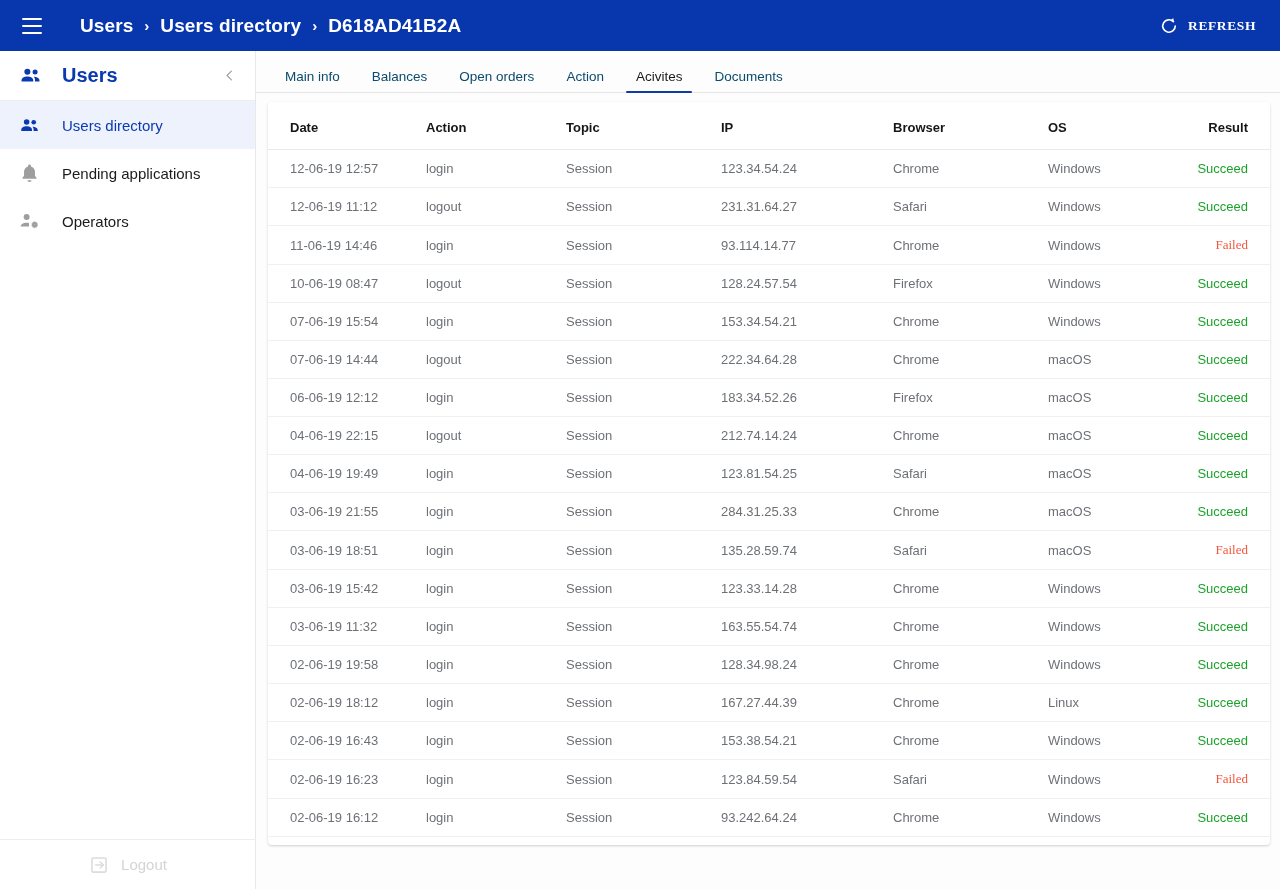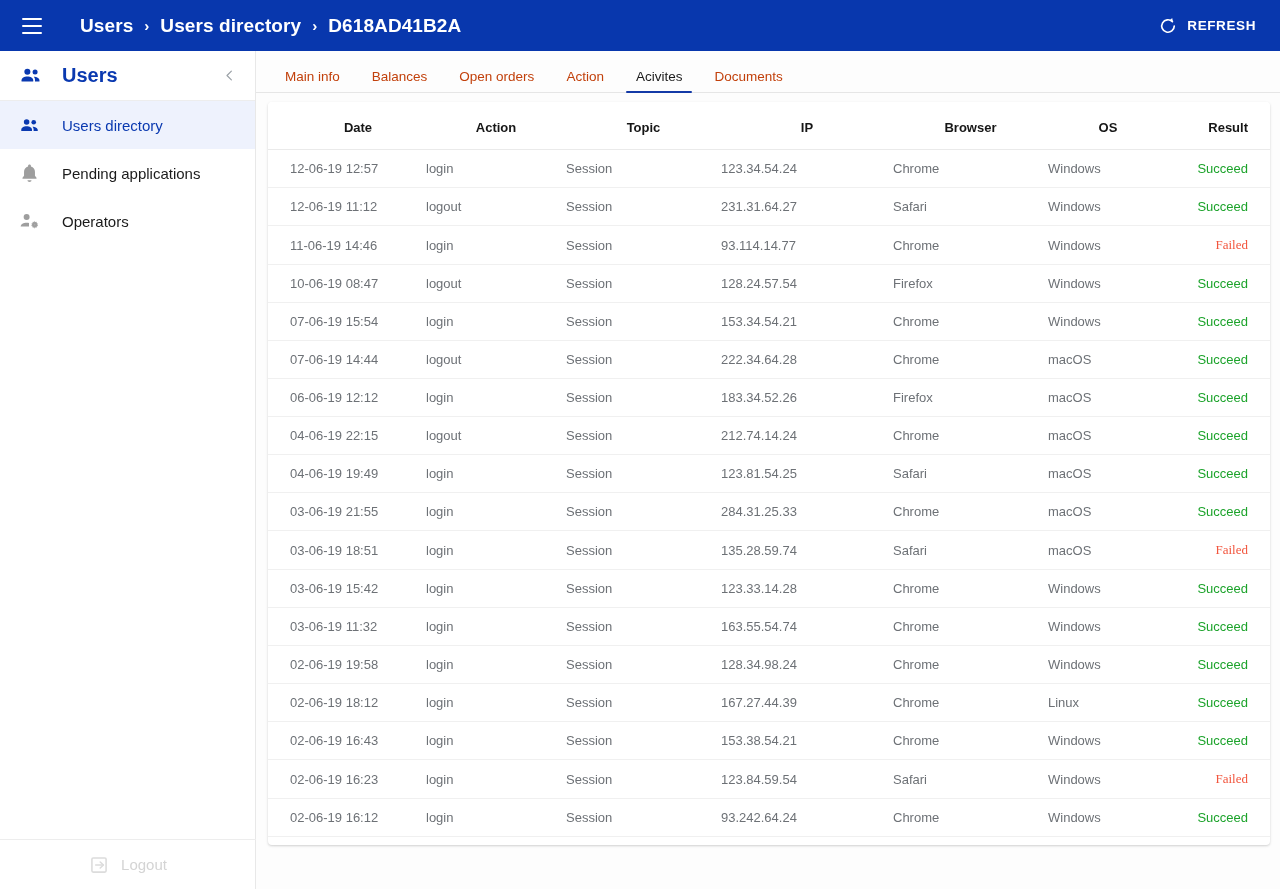--- a/index.html
+++ b/index.html
@@ -18,21 +18,21 @@
     position: absolute; top: 0; left: 0; width: 1280px; height: 51px;
     background: #0837ad; display: flex; align-items: center; padding: 0 20px 0 18px;
   }
   .hamburger { width: 28px; height: 28px; display: flex; flex-direction: column;
     justify-content: center; align-items: center; gap: 5px; cursor: pointer; flex: none; }
   .hamburger i { display: block; width: 20px; height: 2px; background: #fff; border-radius: 1px; }
   .crumbs { display: flex; align-items: center; margin-left: 34px; gap: 11px; }
   .crumb { color: #ffffff; font-size: 19px; font-weight: 700; letter-spacing: .1px; cursor: pointer; white-space: nowrap; }
   .crumb.current { cursor: default; }
   .crumb-sep { color: #ffffff; font-size: 15px; font-weight: 700; line-height: 1; }
-  .refresh { margin-left: auto; display: flex; align-items: center; gap: 9px; cursor: pointer; padding: 6px 4px; }
+  .refresh { margin-left: auto; display: flex; align-items: center; gap: 9px; cursor: pointer; padding: 6px 4px; font-family: Liberation Serif, serif; }
   .refresh-label { color: #fff; font-size: 13.5px; font-weight: 700; letter-spacing: .6px; }
 
   
   .sidebar {
     position: absolute; top: 51px; left: 0; width: 256px; height: 838px;
     background: #ffffff; border-right: 1px solid #e8e8e8;
   }
   .side-head {
     height: 50px; display: flex; align-items: center; padding: 0 14px 0 18px;
     border-bottom: 1px solid #ededed;
@@ -54,38 +54,38 @@
     border-top: 1px solid #ededed; display: flex; align-items: center; justify-content: center; gap: 12px;
     cursor: pointer;
   }
   .logout-lbl { color: #d4d4d4; font-size: 15px; }
 
   
   .main { position: absolute; top: 51px; left: 256px; width: 1024px; height: 838px; }
   .tabs { height: 42px; display: flex; align-items: flex-end; padding-left: 13px;
           border-bottom: 1px solid #e6e6e6; }
   .tab {
-    position: relative; padding: 0 16px 9px; font-size: 13.5px; color: #c2410c;
+    position: relative; padding: 0 16px 9px; font-size: 13.5px; color: #0c4a6e;
     cursor: pointer; line-height: 1; white-space: nowrap;
   }
   .tab.active { color: #1b1b1b; }
   .tab.active::after {
     content: ""; position: absolute; left: 6px; right: 6px; bottom: -1px;
     height: 2.5px; background: #1339a6; border-radius: 1px;
   }
 
   .card {
     position: absolute; top: 51px; left: 12px; width: 1002px; height: 743px;
     background: #ffffff; border-radius: 4px;
     box-shadow: 0 1px 3px rgba(0,0,0,.12), 0 1px 2px rgba(0,0,0,.07);
     overflow: hidden; display: flex; flex-direction: column;
   }
   table { width: 100%; border-collapse: collapse; table-layout: fixed; }
   thead th {
-    font-size: 13px; font-weight: 700; color: #161616; text-align: center;
+    font-size: 13px; font-weight: 700; color: #161616; text-align: left;
     padding: 18px 0 14px; border-bottom: 1px solid #eaeaea; background: #fff;
   }
   tbody td {
     font-size: 13px; color: #6d7176; text-align: left;
     padding: 11px 0; border-bottom: 1px solid #f0f0f0; white-space: nowrap;
   }
   tbody tr:last-child td { border-bottom: 1px solid #eaeaea; }
   .c-date  { width: 158px; padding-left: 22px !important; }
   .c-act   { width: 140px; }
   .c-top   { width: 155px; }

